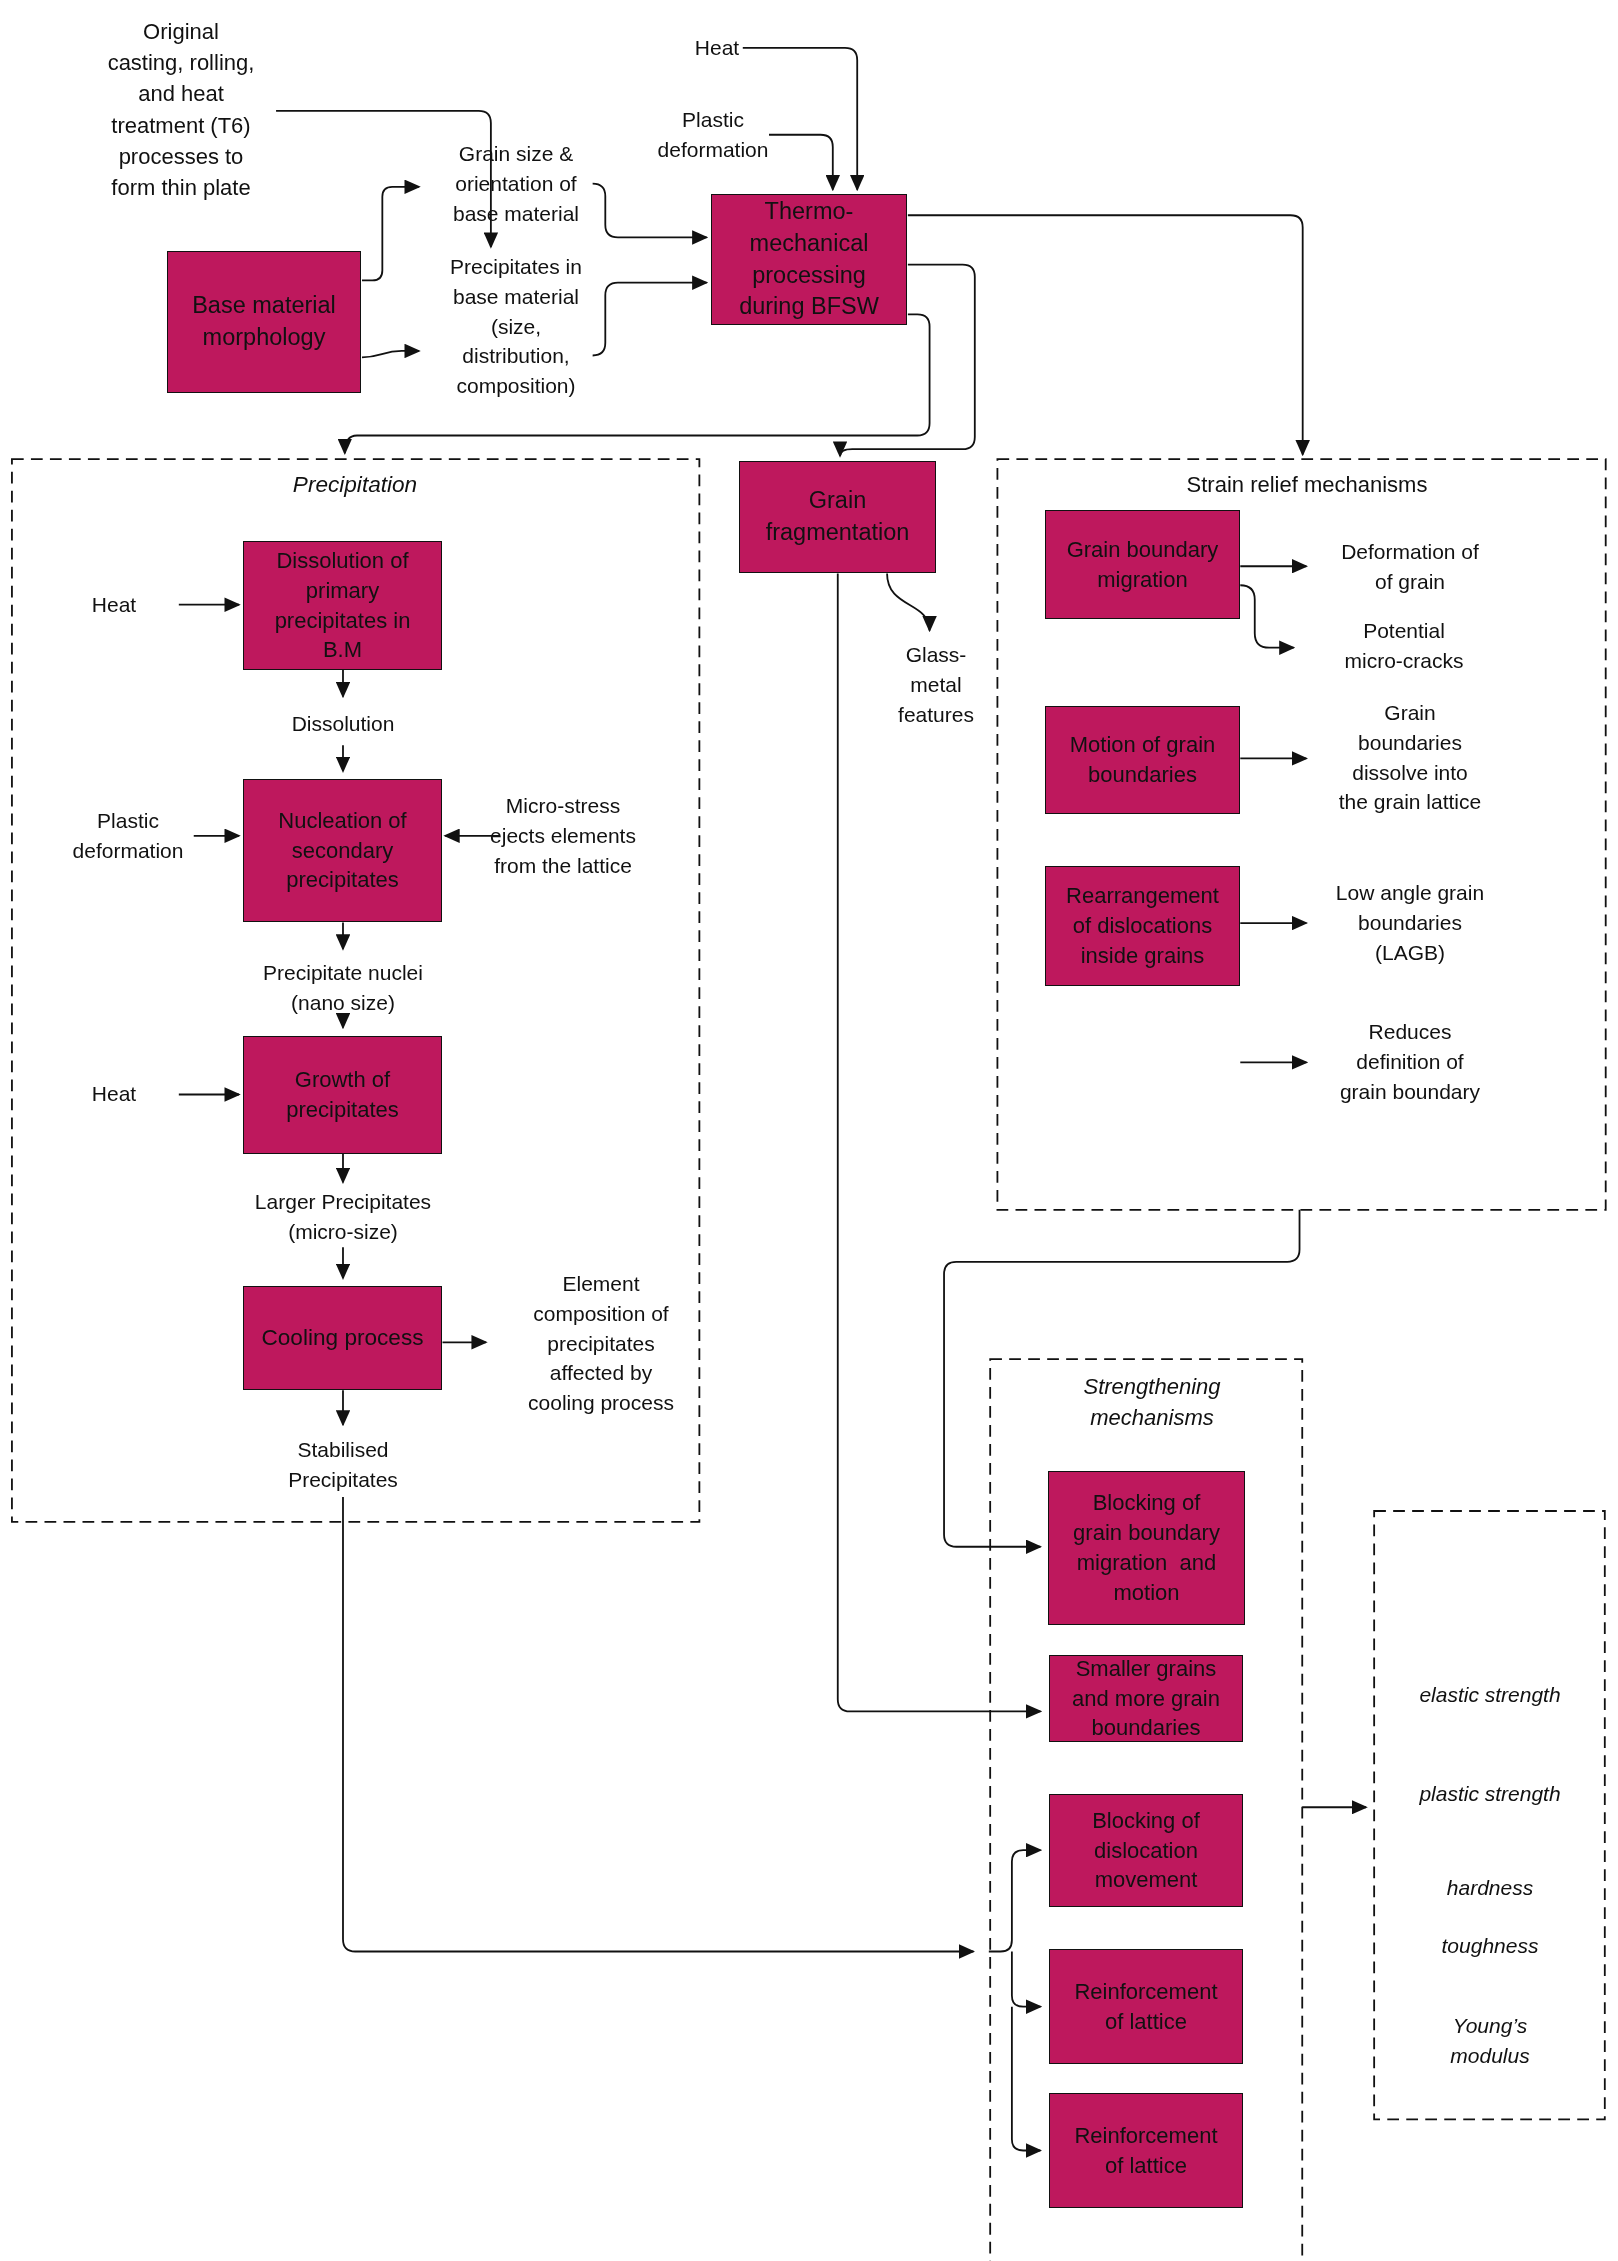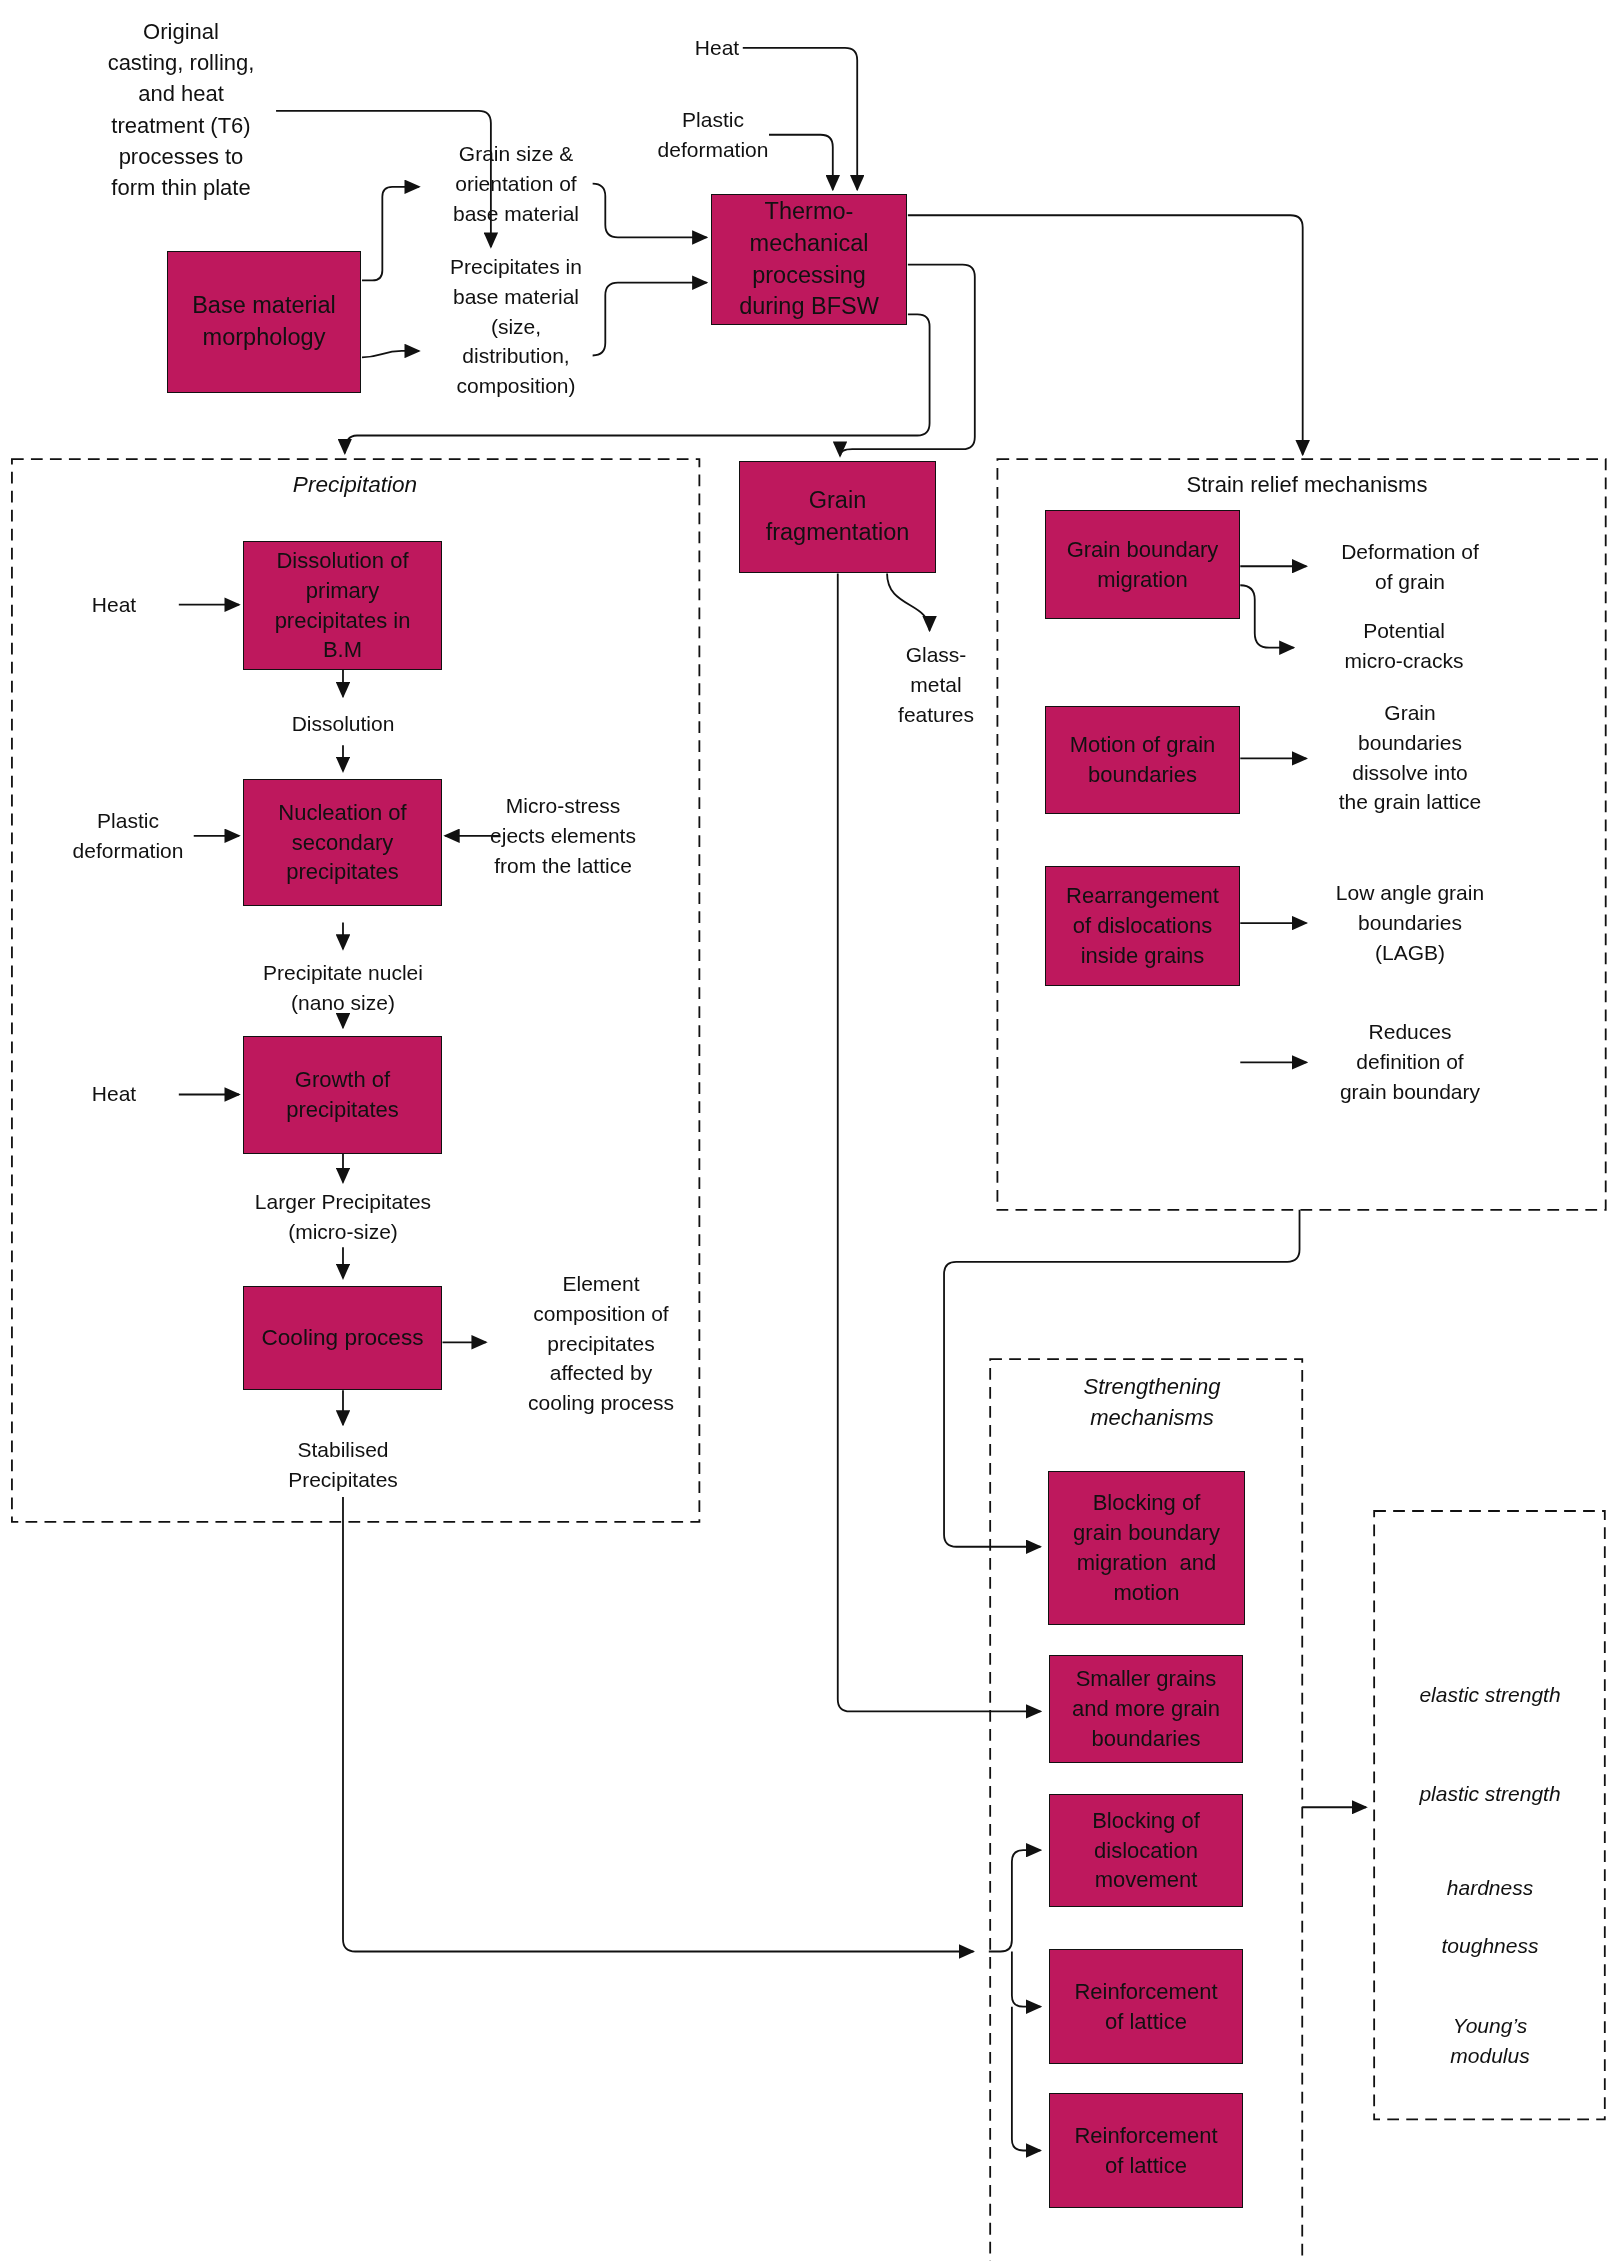--- a/index.html
+++ b/index.html
@@ -112,21 +112,21 @@
   <div class="box" style="left:243px; top:541px; width:199px; height:129px;">Dissolution of
 primary
 precipitates in
 B.M</div>
   <div class="t" style="left:343px; top:724px;">Dissolution</div>
   <div class="t" style="left:128px; top:836px;">Plastic
 deformation</div>
   <div class="t" style="left:563px; top:836px;">Micro-stress
 ejects elements
 from the lattice</div>
-  <div class="box" style="left:243px; top:779px; width:199px; height:127px;">Nucleation of
+  <div class="box" style="left:243px; top:779px; width:199px; height:143px;">Nucleation of
 secondary
 precipitates</div>
   <div class="t" style="left:343px; top:988px;">Precipitate nuclei
 (nano size)</div>
   <div class="t" style="left:114px; top:1094px;">Heat</div>
   <div class="box" style="left:243px; top:1036px; width:199px; height:118px;">Growth of
 precipitates</div>
   <div class="t" style="left:343px; top:1217px;">Larger Precipitates
 (micro-size)</div>
   <div class="box fs50" style="left:243px; top:1286px; width:199px; height:104px;">Cooling process</div>
@@ -166,21 +166,21 @@
   <div class="t" style="left:1410px; top:1062px;">Reduces
 definition of
 grain boundary</div>
 
   <div class="t fs48 it" style="left:1146px; top:1402px;">Strengthening
 mechanisms</div>
   <div class="box" style="left:1048px; top:1471px; width:197px; height:154px;">Blocking of
 grain boundary
 migration  and
 motion</div>
-  <div class="box" style="left:1049px; top:1655px; width:194px; height:108px;">Smaller grains
+  <div class="box" style="left:1049px; top:1655px; width:194px; height:87px;">Smaller grains
 and more grain
 boundaries</div>
   <div class="box" style="left:1049px; top:1794px; width:194px; height:113px;">Blocking of
 dislocation
 movement</div>
   <div class="box" style="left:1049px; top:1949px; width:194px; height:115px;">Reinforcement
 of lattice</div>
   <div class="box" style="left:1049px; top:2093px; width:194px; height:115px;">Reinforcement
 of lattice</div>
 

